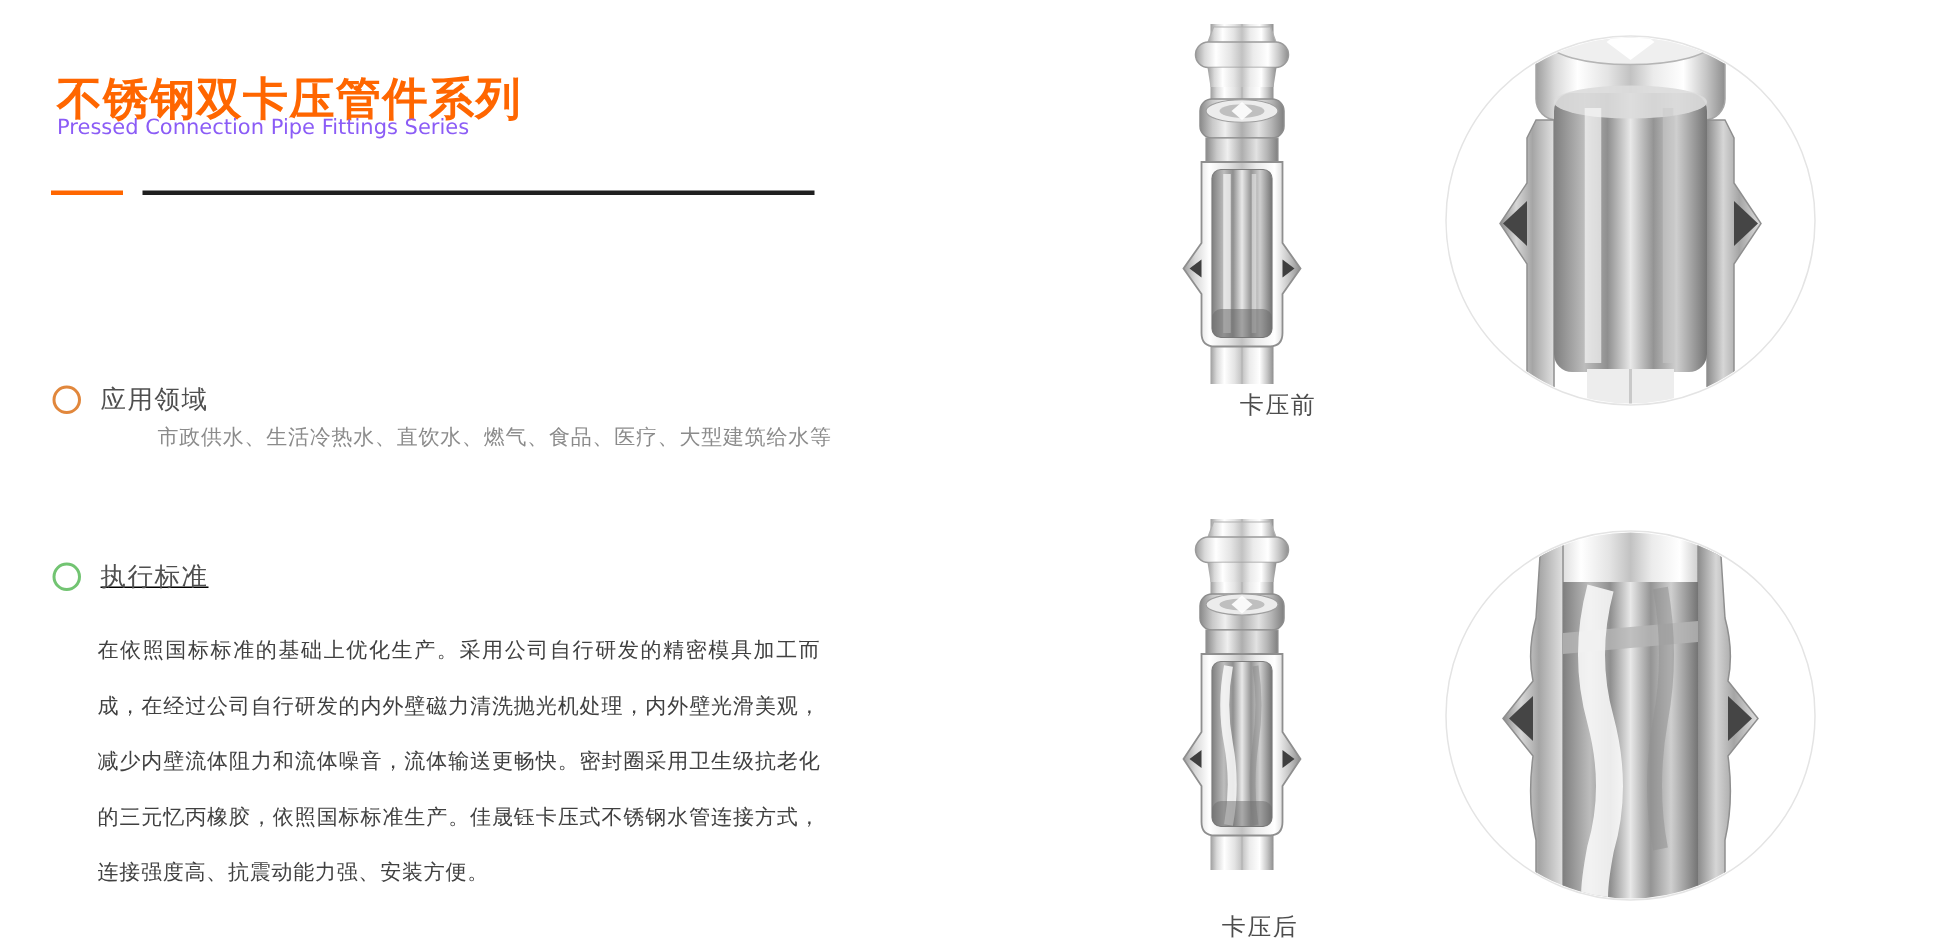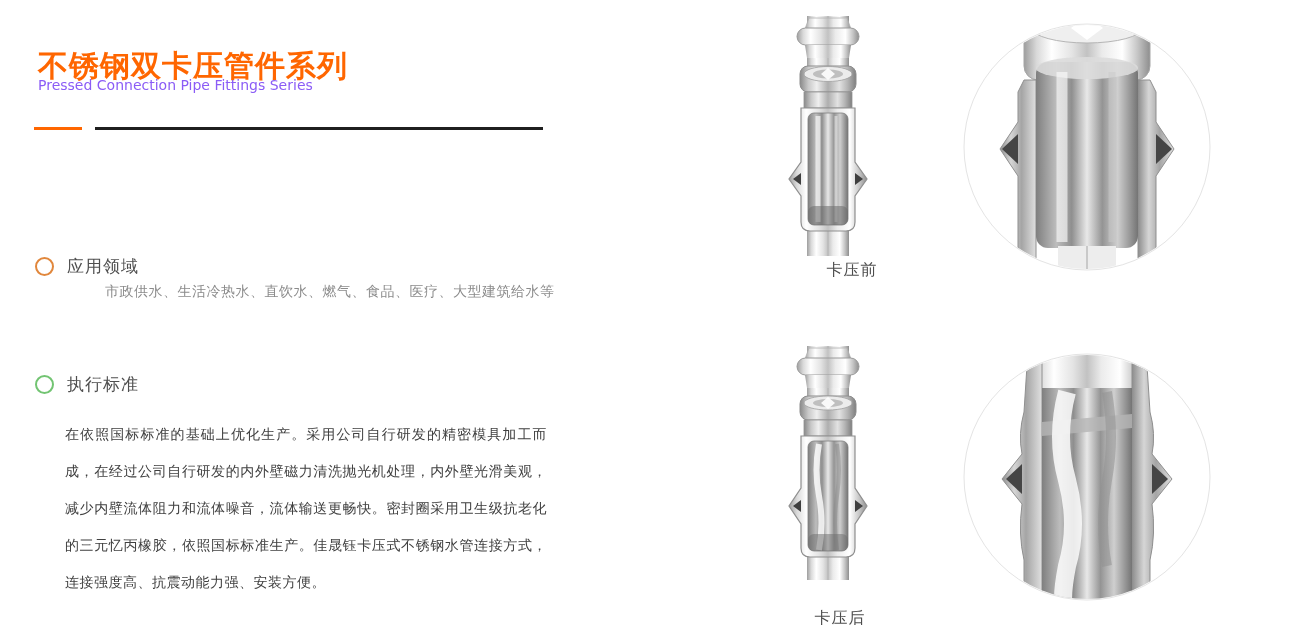--- a/index.html
+++ b/index.html
@@ -25,21 +25,21 @@
   }
   .divider-dark{
     position:absolute;left:95px;top:127px;
     width:448px;height:3px;background:#1f1f1f;
   }
   .sec-head{
     position:absolute;left:35px;
     display:flex;align-items:center;gap:13px;
   }
   .sec-head.app{top:227px;margin-top:28px;}
-  .sec-head.std{top:373px;}
+  .sec-head.std{top:373px;text-decoration:underline;}
   .bullet-circle{
     width:15px;height:15px;border-radius:50%;
     background:transparent;flex:0 0 auto;
   }
   .bullet-circle.orange{border:2px solid #e1873c;}
   .bullet-circle.green{border:2px solid #72c472;}
   .sec-title{
     font-size:17px;color:#4f4f4f;letter-spacing:1px;white-space:nowrap;
   }
   .app-body{

